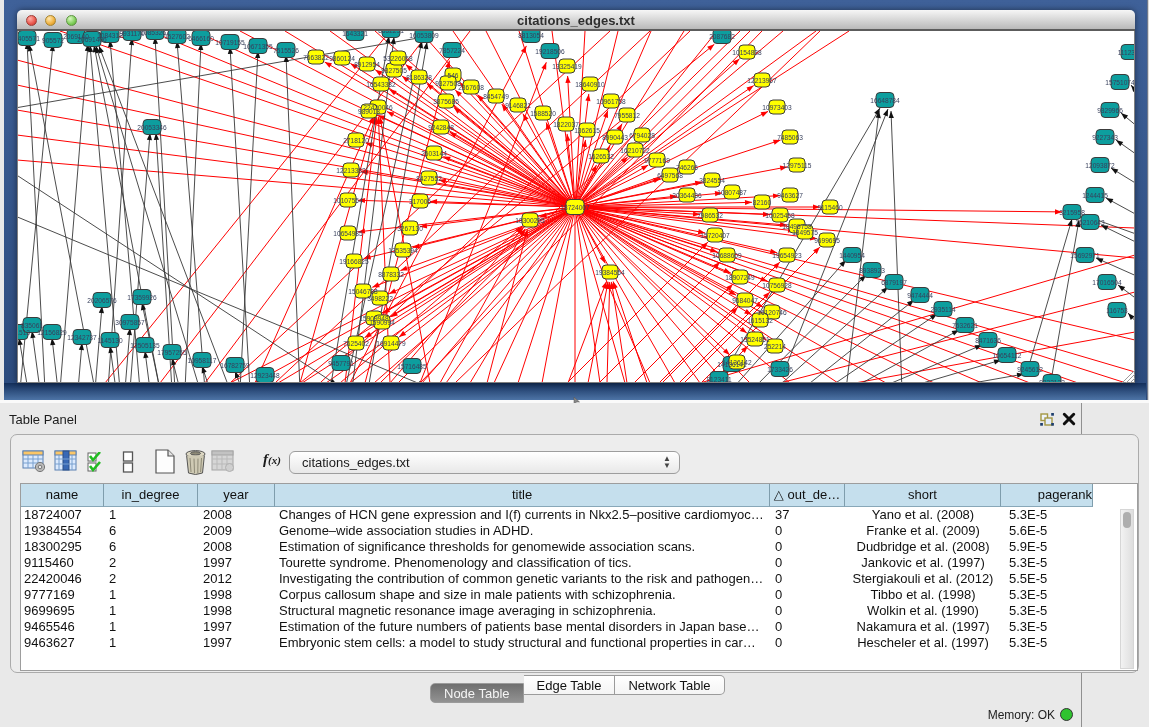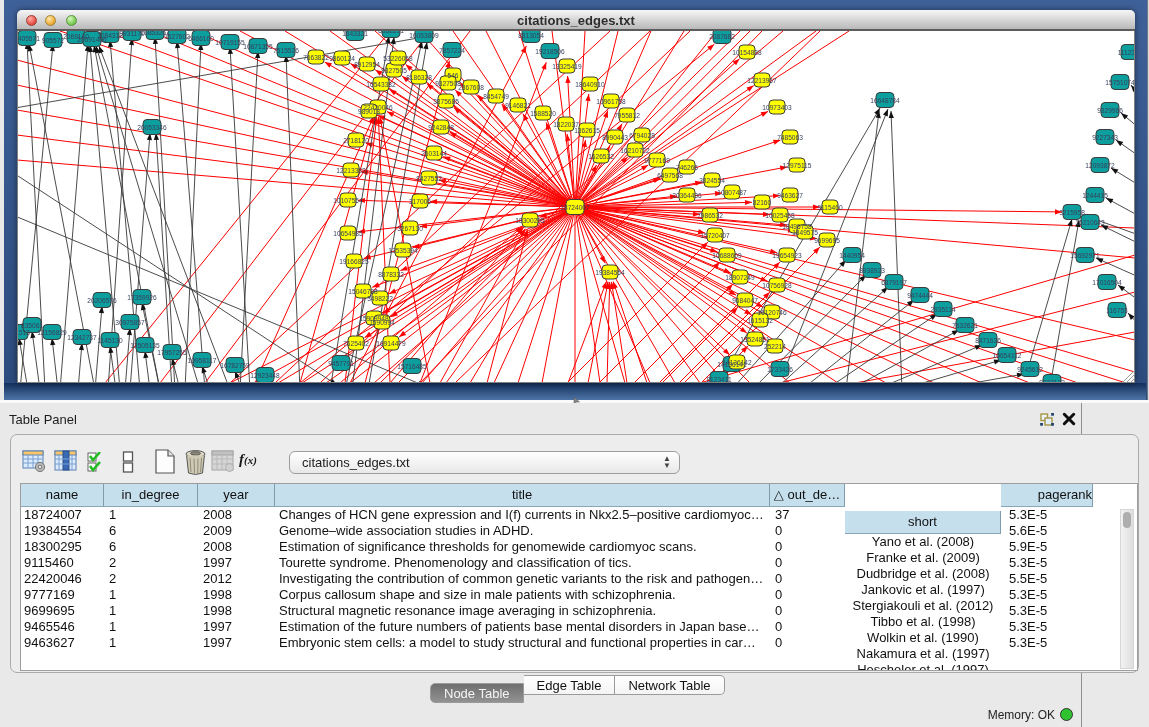--- a/index.html
+++ b/index.html
@@ -34,21 +34,21 @@
 #thead span { display:inline-block; height:23px; line-height:22px; text-align:center;
   background:#c5dfed; border-bottom:1px solid #88a7b8;
   border-right:1px solid #7f9dac; font-size:13px; color:#111; vertical-align:top;}
 .trow { height:16px; line-height:16px; white-space:nowrap; color:#111; }
 .trow span { display:inline-block; vertical-align:top; overflow:hidden; height:16px;}
 .c1 { width:83px; padding-left:3px; }
 .c2 { width:94px; padding-left:5px; }
 .c3 { width:77px; padding-left:5px; }
 .c4 { width:495px; padding-left:4px; }
 .c5 { width:75px; padding-left:5px; }
-.c6 { width:156px; text-align:center;margin-top:27px; }
+.c6 { width:156px; text-align:center; }
 .c7 { width:92px; padding-left:8px; }
 #thead .c1,#thead .c2,#thead .c3,#thead .c4,#thead .c5,#thead .c6,#thead .c7 { padding:0; text-align:center; }
 #thead .c7 { text-align:right; }
 #vscroll { position:absolute; left:1099px; top:25px; width:14px; height:160px;
   background:linear-gradient(90deg,#f2f2f2,#dedede); border:1px solid #d6d6d6;}
 #vthumb { position:absolute; left:2px; top:2px; width:8px; height:16px; background:#aeaeae;
   border-radius:4px; }
 #tabs { position:absolute; left:430px; top:272px; height:21px; font-size:13px; }
 #tabs span { display:inline-block; height:20px; line-height:19px; padding:0 13px;
   background:linear-gradient(#ffffff,#f4f4f4); border:1px solid #9b9b9b; border-left:none;
@@ -832,27 +832,27 @@
       <ellipse cx="12.5" cy="4.4" rx="5" ry="1.7" fill="#8e8a77" stroke="#555"></ellipse>
       <path d="M3.6 6.5 L5.5 24 Q12.5 27 19.5 24 L21.4 6.5" fill="#cfcab4" stroke="#555"></path>
       <path d="M7 9 L8 23 M11 9.6 L11.5 24 M15 9.6 L14.8 24 M18.5 9 L17.6 23" stroke="#8e8a77" fill="none"></path>
     </svg>
     <svg class="ticon" style="left:200px" width="24" height="24" viewBox="0 0 24 24">
       <rect x="1" y="2" width="21" height="19" fill="#d6d6d6" stroke="#a5a5a5"></rect>
       <rect x="1" y="2" width="21" height="4" fill="#c2c2c2" stroke="#a5a5a5"></rect>
       <path d="M6 6 V21 M11 6 V21 M16 6 V21 M1 10 H22 M1 15 H22" stroke="#b9b9b9" fill="none"></path>
       <circle cx="18.5" cy="18.5" r="4" fill="#cfcfcf" stroke="#b0b0b0"></circle>
     </svg>
-    <div class="ticon" style="left:228px; top:16px; font-size:15px; font-style:italic; font-weight:bold; font-family:'Liberation Serif',serif; color:#1a1a1a;">f<span style="font-size:11px;">(x)</span></div>
+    <div class="ticon" style="left:252px; top:16px; font-size:15px; font-style:italic; font-weight:bold; font-family:'Liberation Serif',serif; color:#1a1a1a;">f<span style="font-size:11px;">(x)</span></div>
     <div id="dropdown">citations_edges.txt<span class="arrows">▲<br>▼</span></div>
     <div id="tbl">
       <div id="thead"><span class="c1">name</span><span class="c2">in_degree</span><span class="c3">year</span><span class="c4">title</span><span class="c5">△ out_de…</span><span class="c6">short</span><span class="c7">pagerank</span></div>
 <div class="trow"><span class="c1">18724007</span><span class="c2">1</span><span class="c3">2008</span><span class="c4">Changes of HCN gene expression and I(f) currents in Nkx2.5–positive cardiomyoc…</span><span class="c5">37</span><span class="c6">Yano et al. (2008)</span><span class="c7">5.3E-5</span></div>
 <div class="trow"><span class="c1">19384554</span><span class="c2">6</span><span class="c3">2009</span><span class="c4">Genome–wide association studies in ADHD.</span><span class="c5">0</span><span class="c6">Franke et al. (2009)</span><span class="c7">5.6E-5</span></div>
-<div class="trow"><span class="c1">18300295</span><span class="c2">6</span><span class="c3">2008</span><span class="c4">Estimation of significance thresholds for genomewide cardiomyoc scans.</span><span class="c5">0</span><span class="c6">Dudbridge et al. (2008)</span><span class="c7">5.9E-5</span></div>
+<div class="trow"><span class="c1">18300295</span><span class="c2">6</span><span class="c3">2008</span><span class="c4">Estimation of significance thresholds for genomewide association scans.</span><span class="c5">0</span><span class="c6">Dudbridge et al. (2008)</span><span class="c7">5.9E-5</span></div>
 <div class="trow"><span class="c1">9115460</span><span class="c2">2</span><span class="c3">1997</span><span class="c4">Tourette syndrome. Phenomenology and classification of tics.</span><span class="c5">0</span><span class="c6">Jankovic et al. (1997)</span><span class="c7">5.3E-5</span></div>
 <div class="trow"><span class="c1">22420046</span><span class="c2">2</span><span class="c3">2012</span><span class="c4">Investigating the contribution of common genetic variants to the risk and pathogen…</span><span class="c5">0</span><span class="c6">Stergiakouli et al. (2012)</span><span class="c7">5.5E-5</span></div>
 <div class="trow"><span class="c1">9777169</span><span class="c2">1</span><span class="c3">1998</span><span class="c4">Corpus callosum shape and size in male patients with schizophrenia.</span><span class="c5">0</span><span class="c6">Tibbo et al. (1998)</span><span class="c7">5.3E-5</span></div>
 <div class="trow"><span class="c1">9699695</span><span class="c2">1</span><span class="c3">1998</span><span class="c4">Structural magnetic resonance image averaging in schizophrenia.</span><span class="c5">0</span><span class="c6">Wolkin et al. (1990)</span><span class="c7">5.3E-5</span></div>
 <div class="trow"><span class="c1">9465546</span><span class="c2">1</span><span class="c3">1997</span><span class="c4">Estimation of the future numbers of patients base mental disorders in Japan base…</span><span class="c5">0</span><span class="c6">Nakamura et al. (1997)</span><span class="c7">5.3E-5</span></div>
 <div class="trow"><span class="c1">9463627</span><span class="c2">1</span><span class="c3">1997</span><span class="c4">Embryonic stem cells: a model to study structural and functional properties in car…</span><span class="c5">0</span><span class="c6">Hescheler et al. (1997)</span><span class="c7">5.3E-5</span></div>
       <div id="vscroll">
           <div id="vthumb"></div>
         </div>
     </div>

